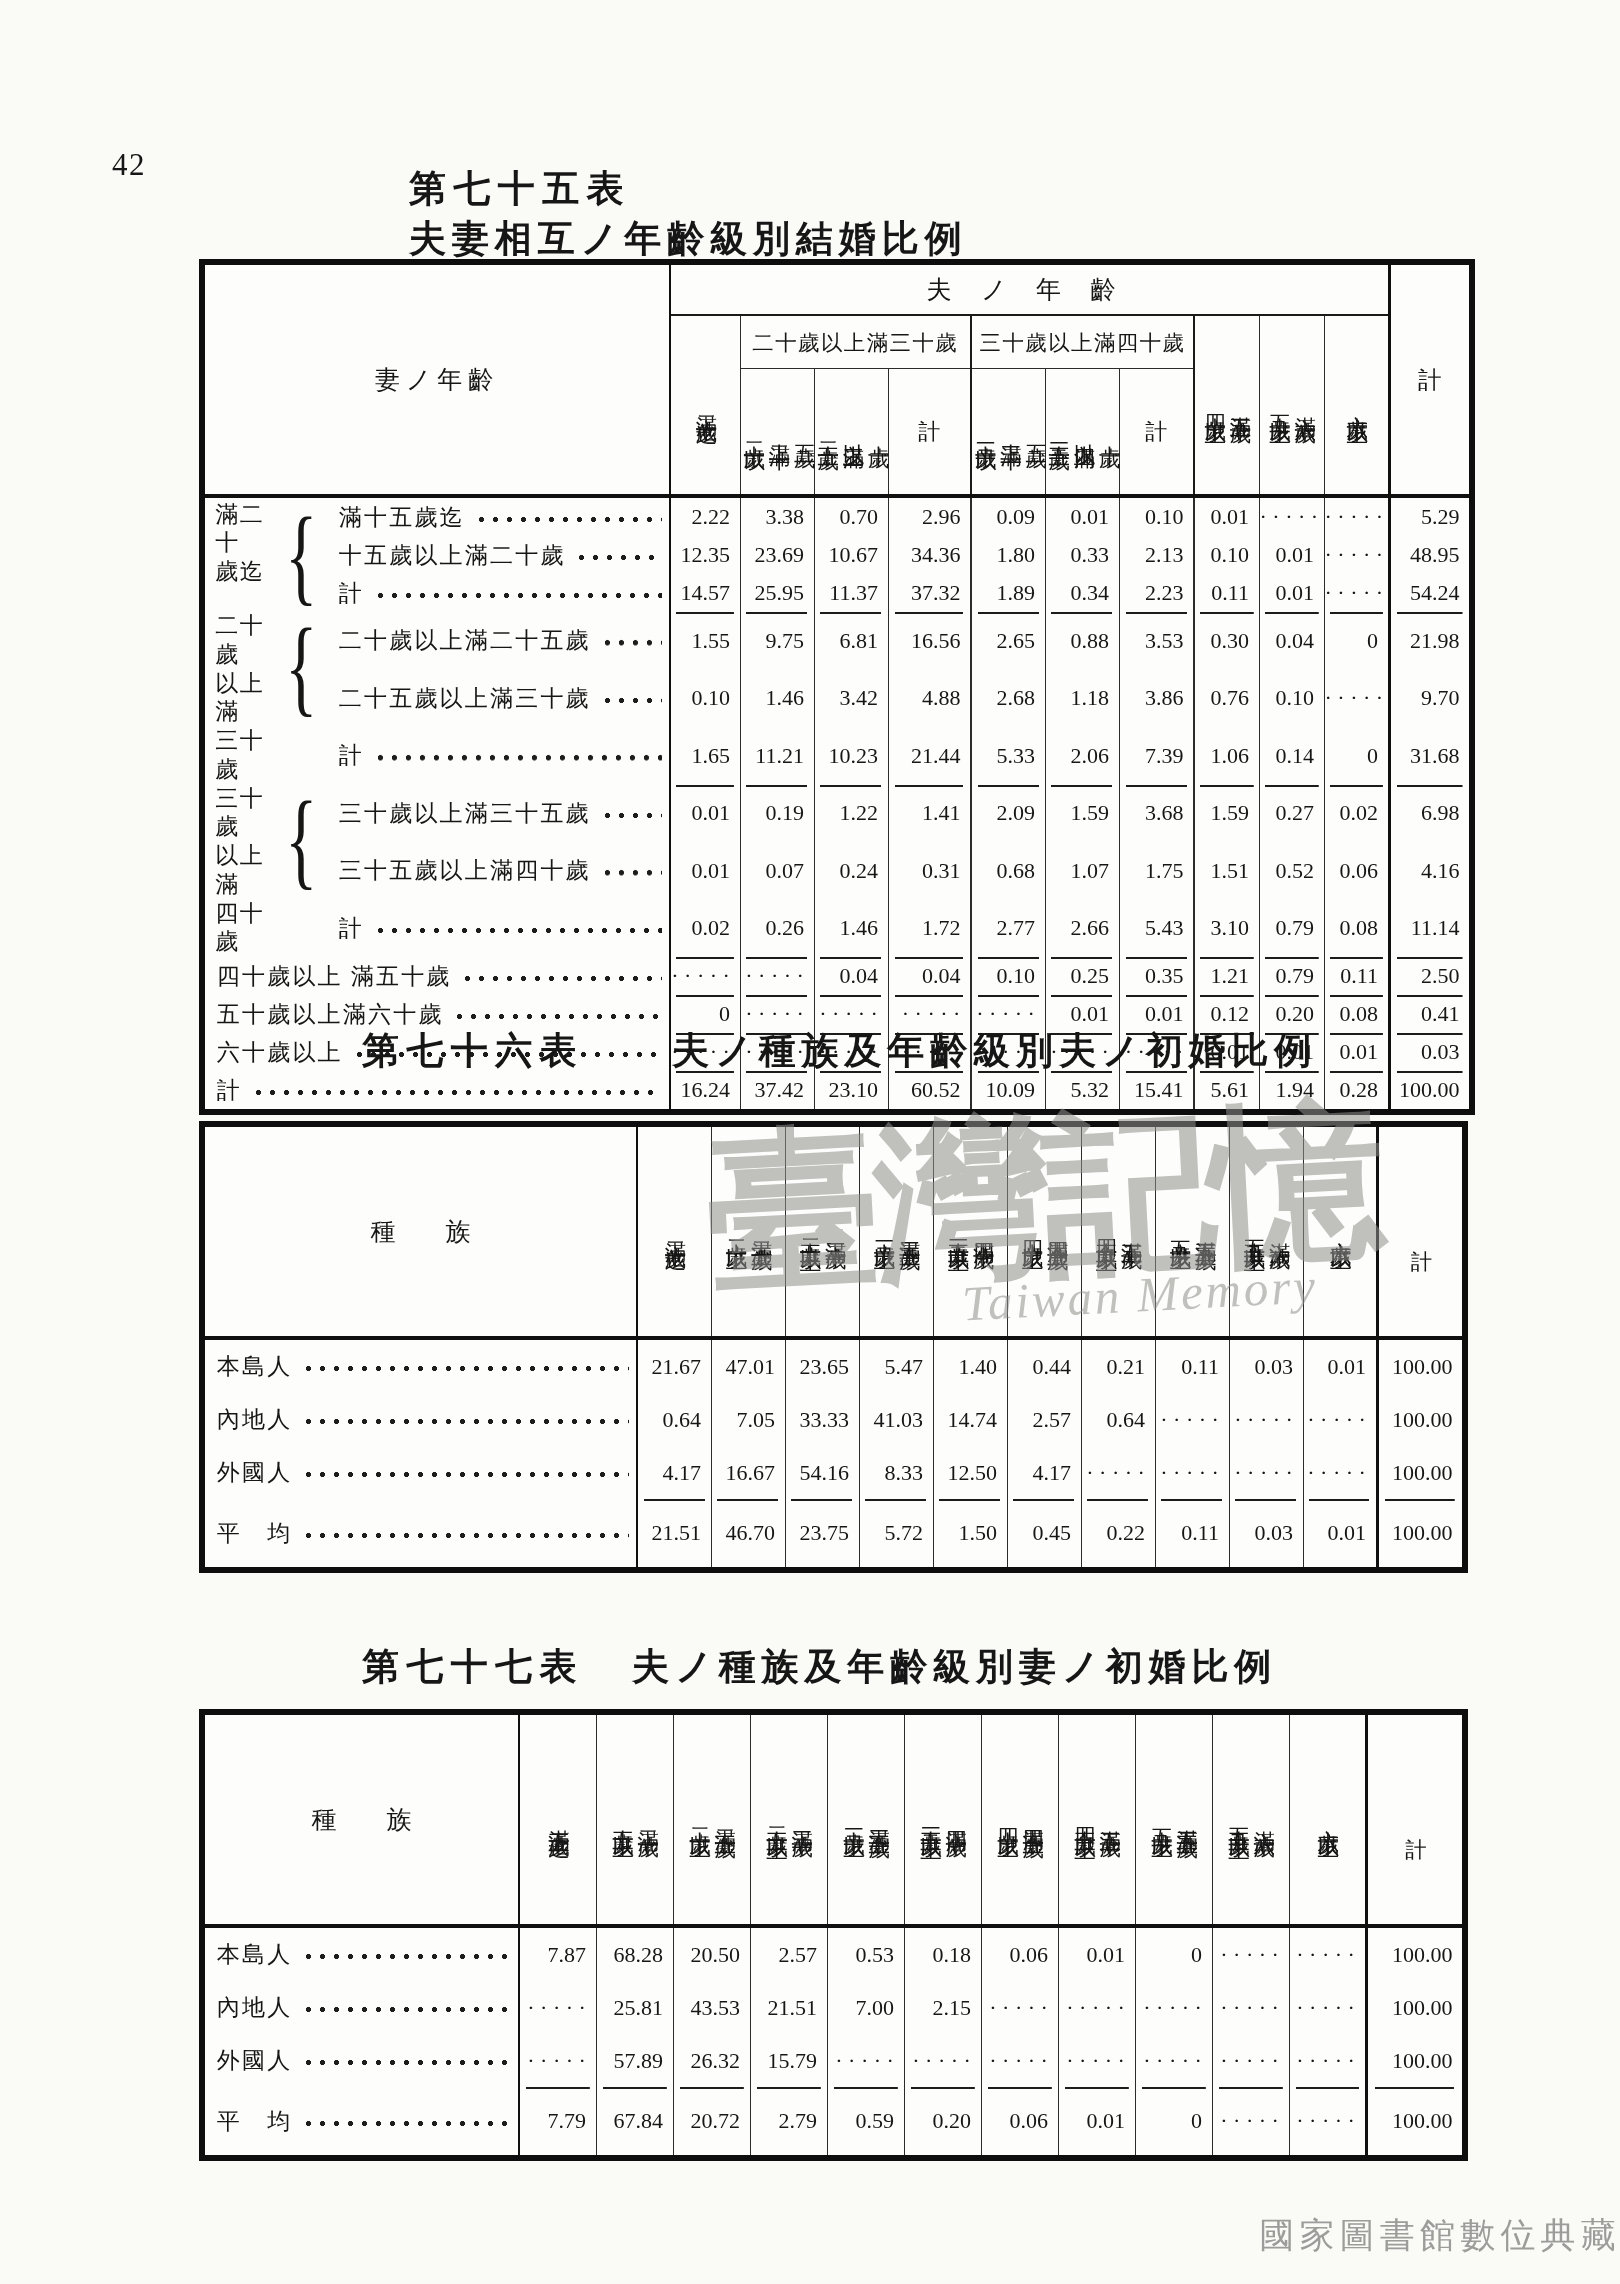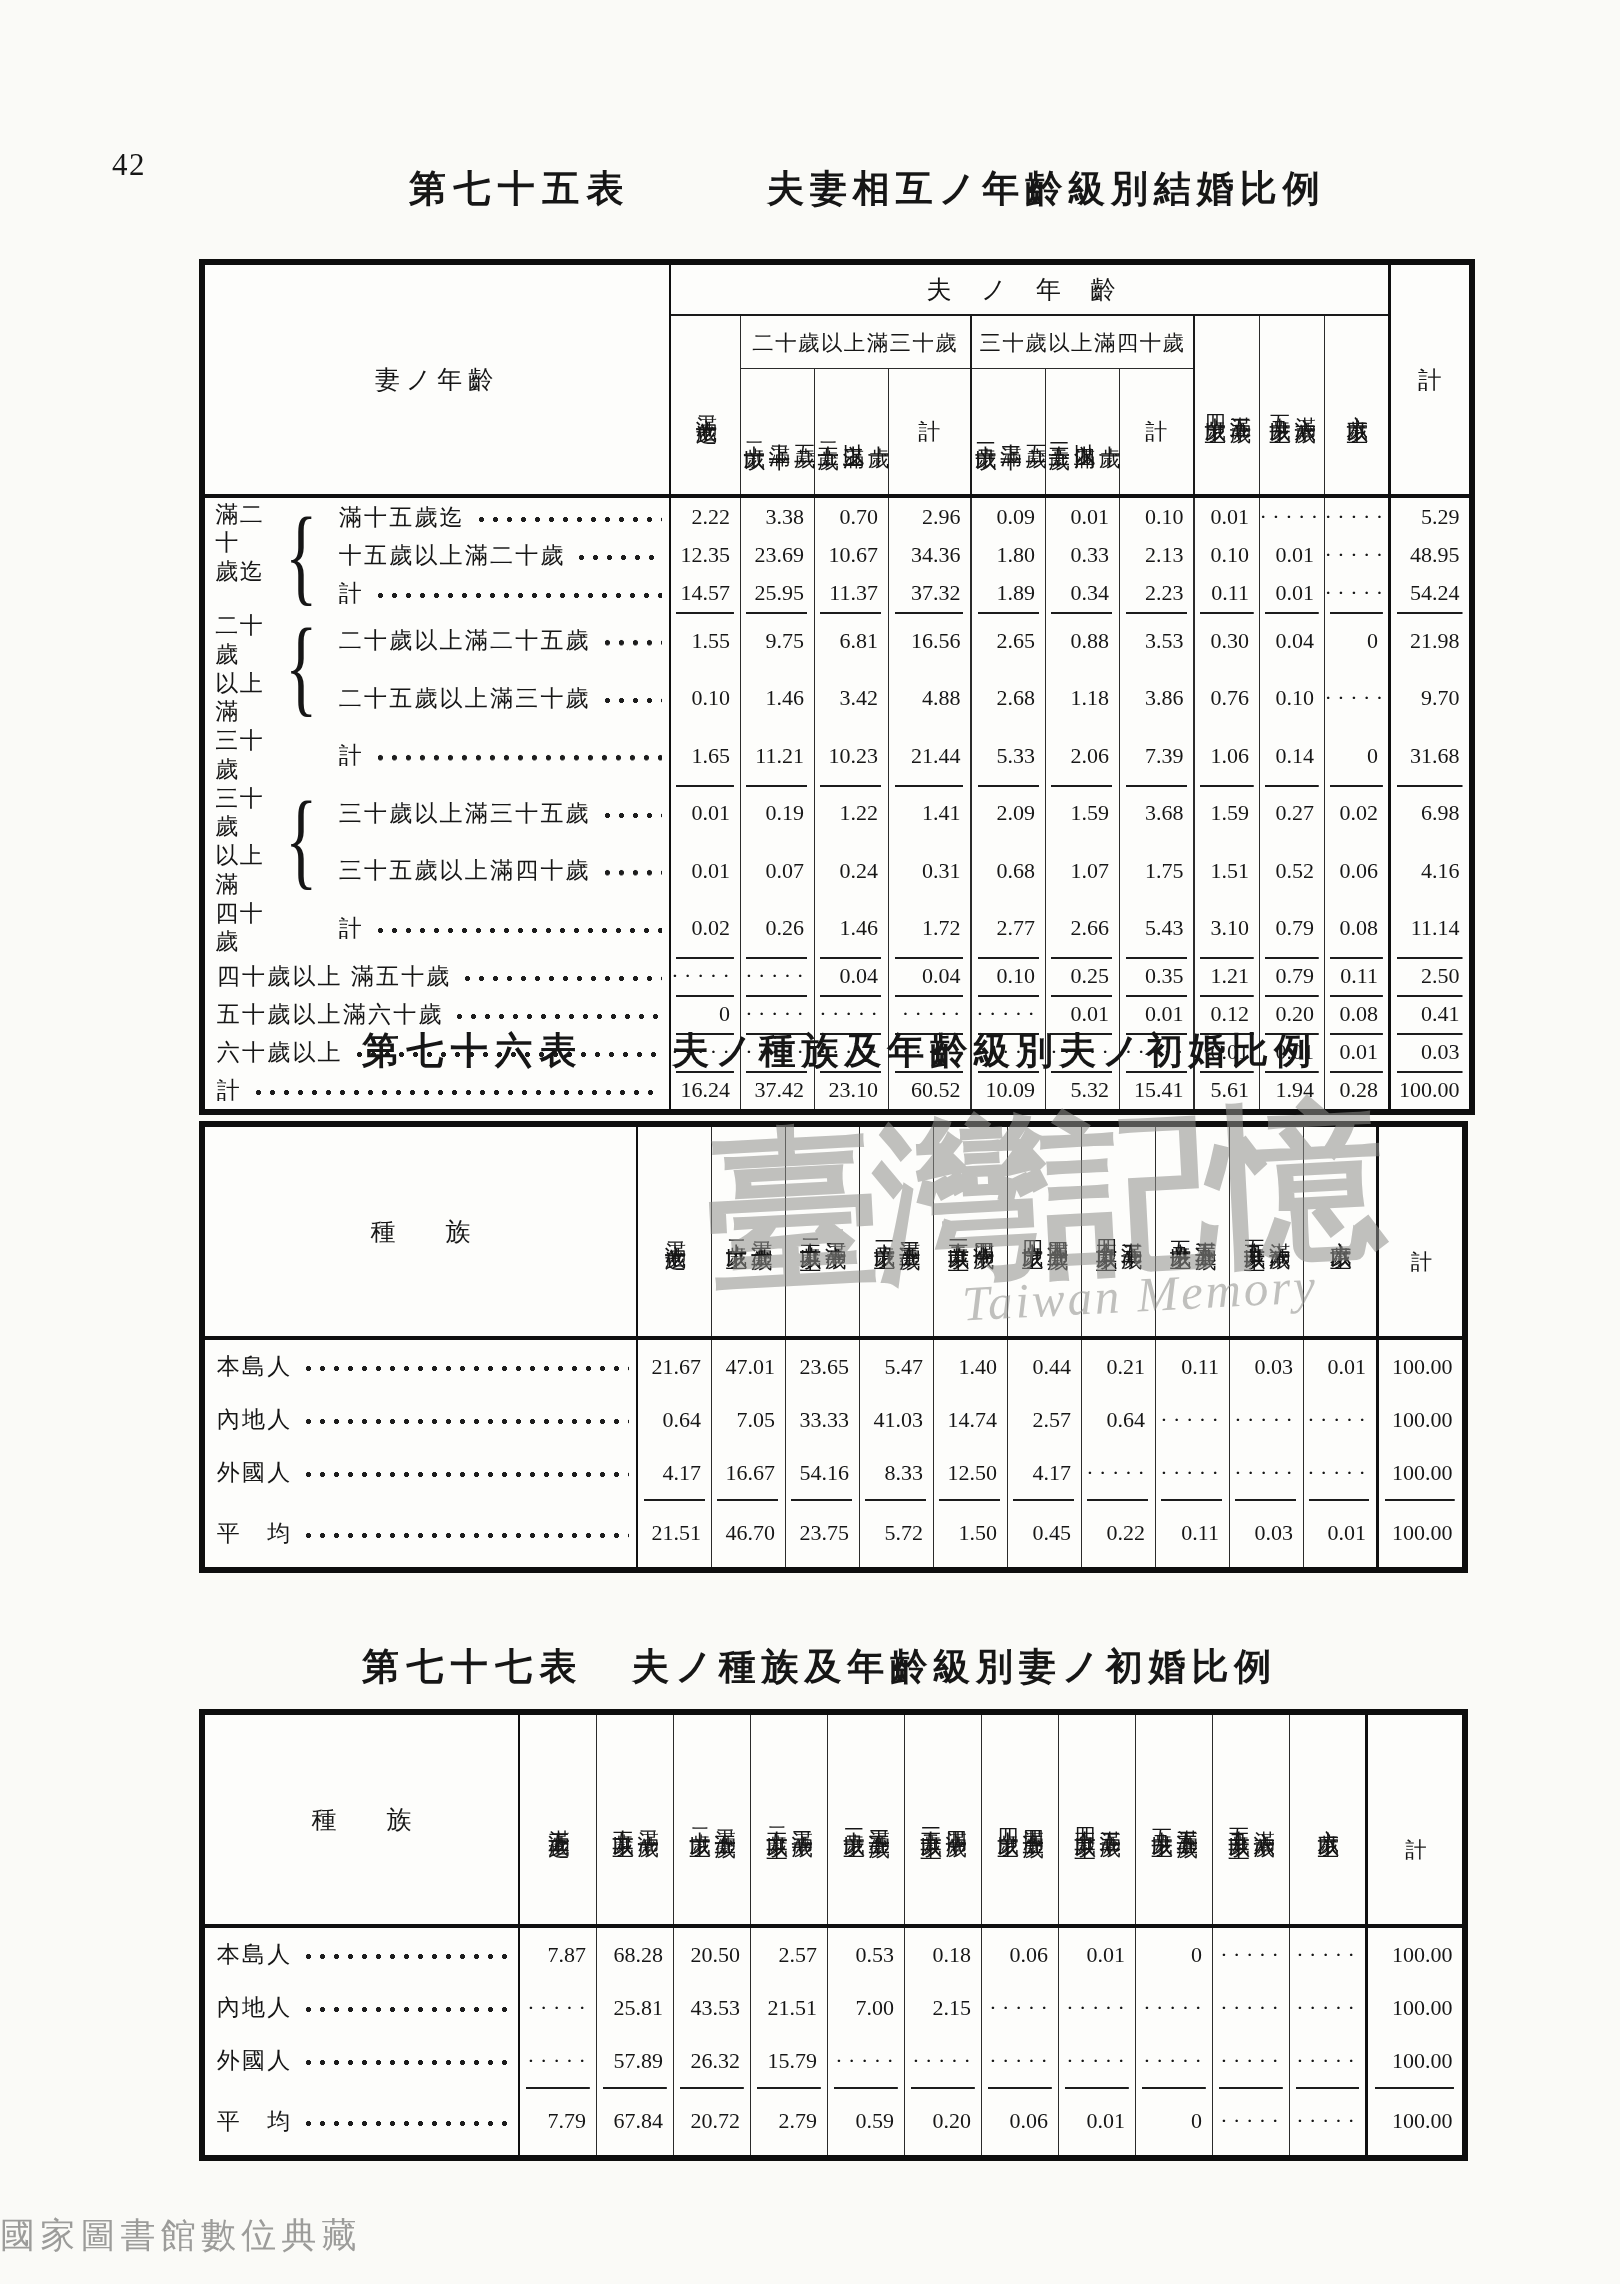--- a/index.html
+++ b/index.html
@@ -9,21 +9,21 @@
     color:#161616;
     font-family:"Liberation Serif","DejaVu Serif",serif;
   }
   .sheet{position:relative;width:1621px;height:2284px;overflow:hidden;}
 
   
   .pageno{position:absolute;top:147px;left:112px;font-size:31px;letter-spacing:1.5px;}
   .tbl-title{position:absolute;display:flex;align-items:baseline;font-weight:700;}
   .tbl-title .no{font-size:37px;letter-spacing:7.4px;}
   .tbl-title .tt{font-size:37px;letter-spacing:5.9px;}
-  #title75{top:164px;left:409px;gap:136px;}
+  #title75{top:164px;left:409px;flex-direction:column;}
   #title76{top:1026px;left:362px;gap:88px;}
   #title77{top:1642px;left:362px;gap:48px;}
 
   
   table{border-collapse:collapse;table-layout:fixed;position:absolute;left:199px;width:1267px;background:#fdfdfb;}
   table{border:6.6px solid #0e0e0e;}
   th,td{padding:0;margin:0;vertical-align:middle;}
   thead th{border-bottom:4.4px solid #101010;font-weight:400;}
   .vtxt{writing-mode:vertical-lr;text-orientation:upright;white-space:pre-line;
         line-height:1.18;font-size:21.4px;letter-spacing:2.2px;display:inline-block;}
@@ -68,21 +68,21 @@
   th.hcol:last-child{border-left:3.7px solid #101010;}
   #table76 td.num:last-child,#table77 td.num:last-child{border-left:3.7px solid #101010;}
   #table76 tbody td{height:53px;}
   #table77 tbody td{height:53px;}
 
   
   .watermark{position:absolute;top:1109px;left:707px;width:759px;pointer-events:none;z-index:6;
              color:#8f8f8c;opacity:.55;transform:rotate(-3deg);}
   .watermark .wm-cjk{font-size:173px;font-weight:700;letter-spacing:-4.4px;line-height:1;}
   .watermark .wm-en{font-size:49px;font-style:italic;margin:-13.3px 0 0 251px;letter-spacing:2.9px;}
-  .footer{position:absolute;top:2212px;left:0;width:100%;text-align:left;
+  .footer{position:absolute;top:2212px;left:0;width:100%;text-align:right;
           font-family:"Liberation Sans","DejaVu Sans",sans-serif;
           font-size:35px;color:#9c9c9a;letter-spacing:5.2px;}
 </style>
 </head>
 <body>
 
 <div class="sheet">
 
   <div class="pageno">42</div>
 

